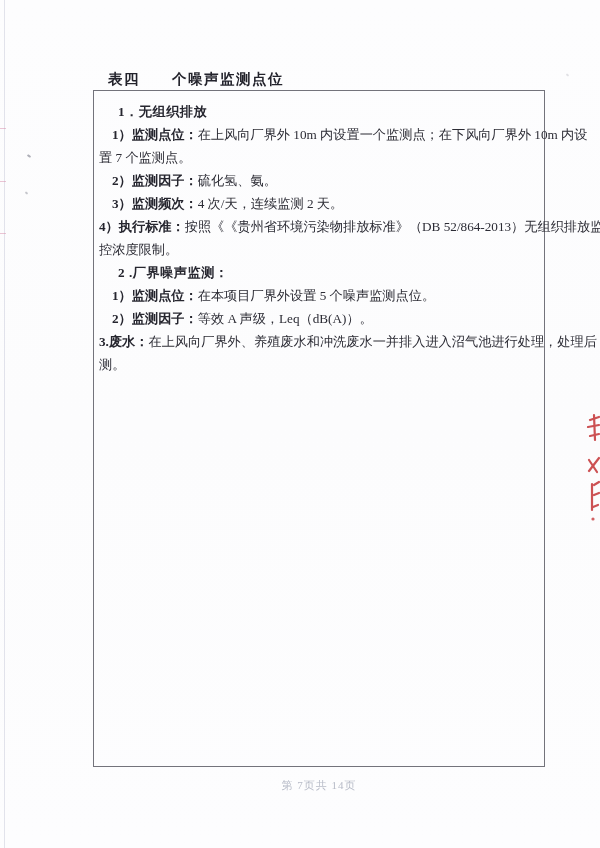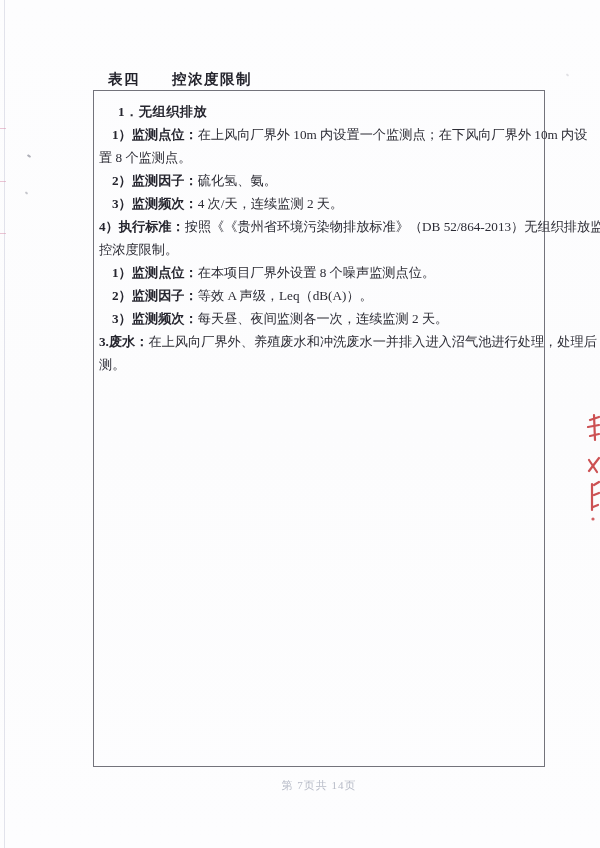--- a/index.html
+++ b/index.html
@@ -77,34 +77,34 @@
 <div class="page">
 
   <div class="scan-edge"></div>
   <div class="scan-tick" style="top:128px;"></div>
   <div class="scan-tick" style="top:181px;"></div>
   <div class="scan-tick" style="top:233px;"></div>
   <div class="speck" style="left:27px;top:155px;"></div>
   <div class="speck2" style="left:25px;top:192px;"></div>
   <div class="speck2" style="left:566px;top:74px;opacity:.5;"></div>
 
-  <div class="doc-title">表四　　控浓度限制</div>
+  <div class="doc-title">表四　　个噪声监测点位</div>
 
   <div class="table-box">
     <div class="table-lines">
         <div class="line indent-2 heading"><span class="prefix">1．无组织排放</span><span class="rest"></span></div>
         <div class="line indent-1"><span class="prefix">1）监测点位：</span><span class="rest">在上风向厂界外 10m 内设置一个监测点；在下风向厂界外 10m 内设</span></div>
-        <div class="line indent-0"><span class="prefix"></span><span class="rest">置 8 个监测点。</span></div>
+        <div class="line indent-0"><span class="prefix"></span><span class="rest">置 7 个监测点。</span></div>
         <div class="line indent-1"><span class="prefix">2）监测因子：</span><span class="rest">硫化氢、氨。</span></div>
         <div class="line indent-1"><span class="prefix">3）监测频次：</span><span class="rest">4 次/天，连续监测 2 天。</span></div>
         <div class="line indent-0"><span class="prefix">4）执行标准：</span><span class="rest">按照《《贵州省环境污染物排放标准》（DB 52/864-2013）无组织排放监</span></div>
         <div class="line indent-0"><span class="prefix"></span><span class="rest">控浓度限制。</span></div>
-        <div class="line indent-1"><span class="prefix">1）监测点位：</span><span class="rest">在本项目厂界外设置 8 个噪声监测点位。</span></div>
+        <div class="line indent-2 heading"><span class="prefix">2 .厂界噪声监测：</span><span class="rest"></span></div>
+        <div class="line indent-1"><span class="prefix">1）监测点位：</span><span class="rest">在本项目厂界外设置 5 个噪声监测点位。</span></div>
         <div class="line indent-1"><span class="prefix">2）监测因子：</span><span class="rest">等效 A 声级，Leq（dB(A)）。</span></div>
-        <div class="line indent-1"><span class="prefix">3）监测频次：</span><span class="rest">每天昼、夜间监测各一次，连续监测 2 天。</span></div>
         <div class="line indent-0"><span class="prefix">3.废水：</span><span class="rest">在上风向厂界外、养殖废水和冲洗废水一并排入进入沼气池进行处理，处理后</span></div>
         <div class="line indent-0"><span class="prefix"></span><span class="rest">测。</span></div>
       </div>
   </div>
 
   <div class="stamp-wrap">
     <svg width="16" height="120" viewBox="0 0 16 120" xmlns="http://www.w3.org/2000/svg">
       <g stroke="#c63a3c" stroke-width="2.2" stroke-linecap="round" fill="none" opacity="0.88">
         <path d="M15,9 L6,12"></path>
         <path d="M15,17 L4,19"></path>

